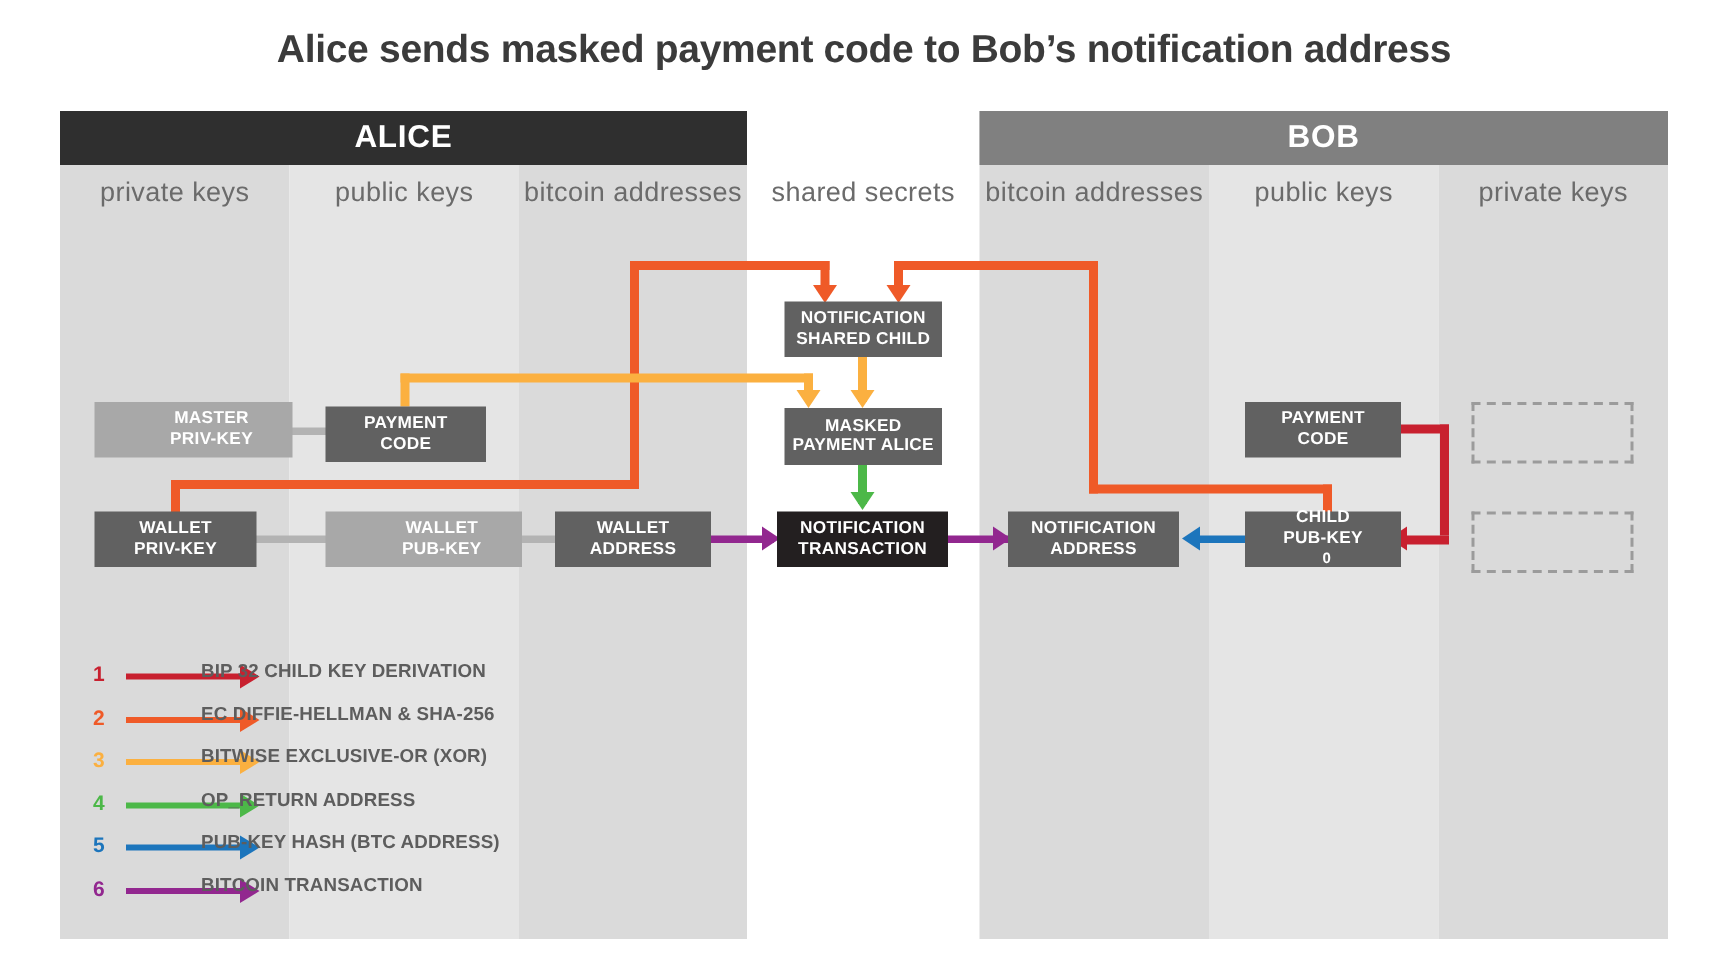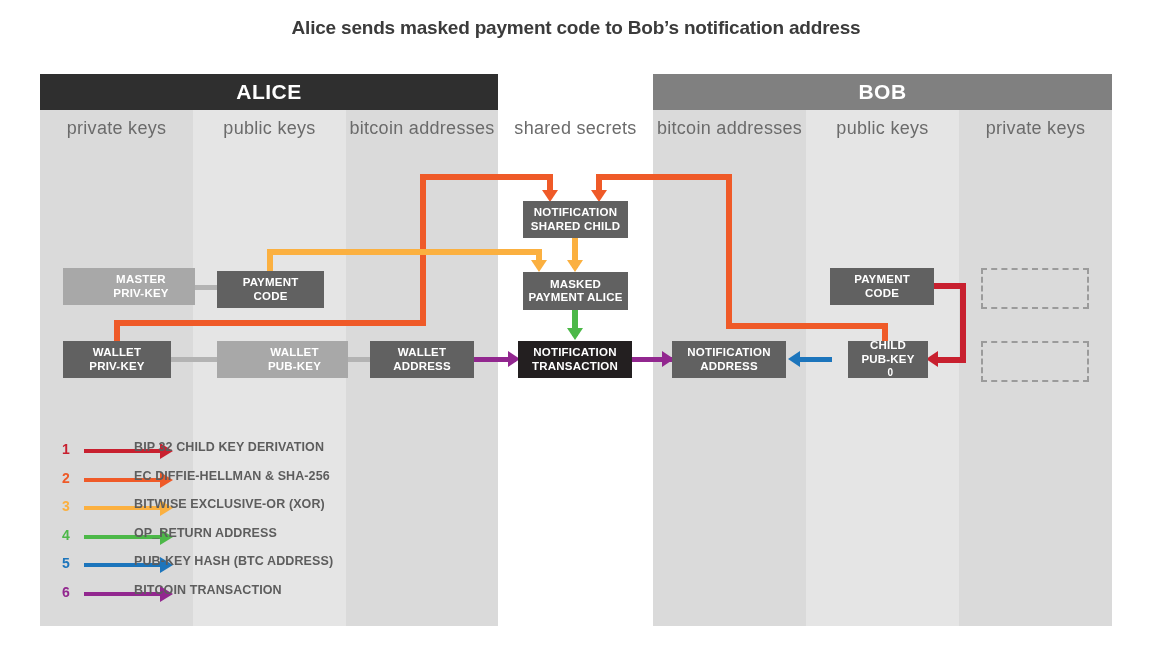--- a/index.html
+++ b/index.html
@@ -5,21 +5,21 @@
   html,body{margin:0;padding:0;}
   body{
     width:1152px;height:648px;background:#fff;overflow:hidden;
     font-family:"Liberation Sans","DejaVu Sans",sans-serif;
     -webkit-font-smoothing:antialiased;
   }
   #root{position:relative;width:1152px;height:648px;}
 
   .title{
     position:absolute;left:0;top:17px;width:1152px;text-align:center;
-    font-size:19px;font-weight:bold;color:#3b3b3b;letter-spacing:-0.2px;
+    font-size:26px;font-weight:bold;color:#3b3b3b;letter-spacing:-0.2px;
   }
 
   
   .band{position:absolute;top:74px;height:552px;}
   .band.light{background:#e5e5e5;}
   .band.dark{background:#dadada;}
   .band.white{background:#ffffff;}
 
   
   .party{
@@ -182,21 +182,21 @@
   <div class="node black" style="left:518px;top:341px;width:114px;height:37px;">
     <span>NOTIFICATION</span>
     <span>TRANSACTION</span>
   </div>
 
   <div class="node mid" style="left:672px;top:341px;width:114px;height:37px;">
     <span>NOTIFICATION</span>
     <span>ADDRESS</span>
   </div>
 
-  <div class="node mid" style="left:848px;top:341px;width:80px;height:37px;">
+  <div class="node mid" style="left:830px;top:341px;width:104px;height:37px;">
     <span>CHILD</span>
     <span><span>PUB-KEY</span><span class="sub" style="display:inline;margin-left:5px;">0</span></span>
   </div>
 
   <div class="node mid" style="left:830px;top:268px;width:104px;height:37px;">
     <span>PAYMENT</span>
     <span>CODE</span>
   </div>
 
   <div class="node ghost" style="left:981px;top:268px;width:104px;height:37px;"></div>

